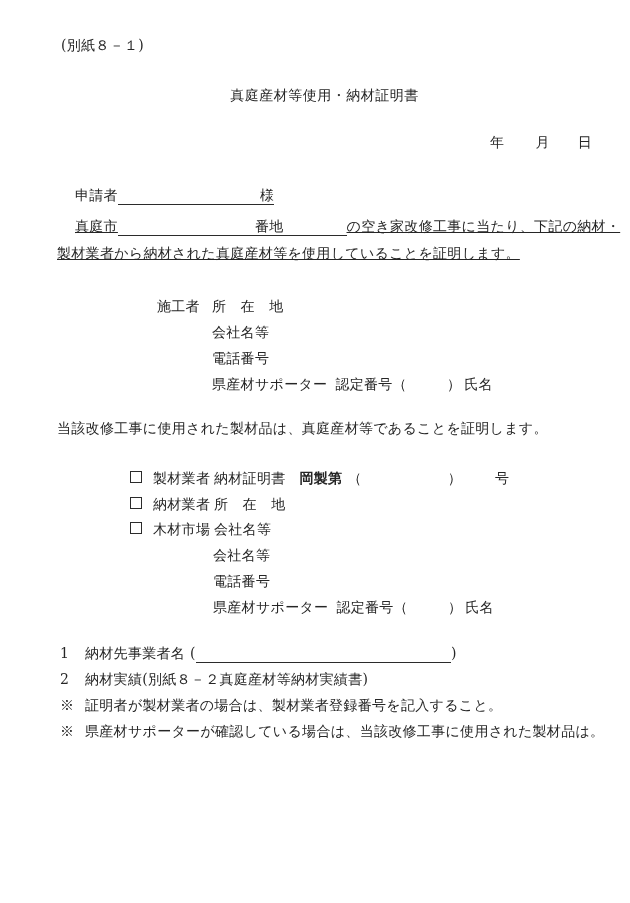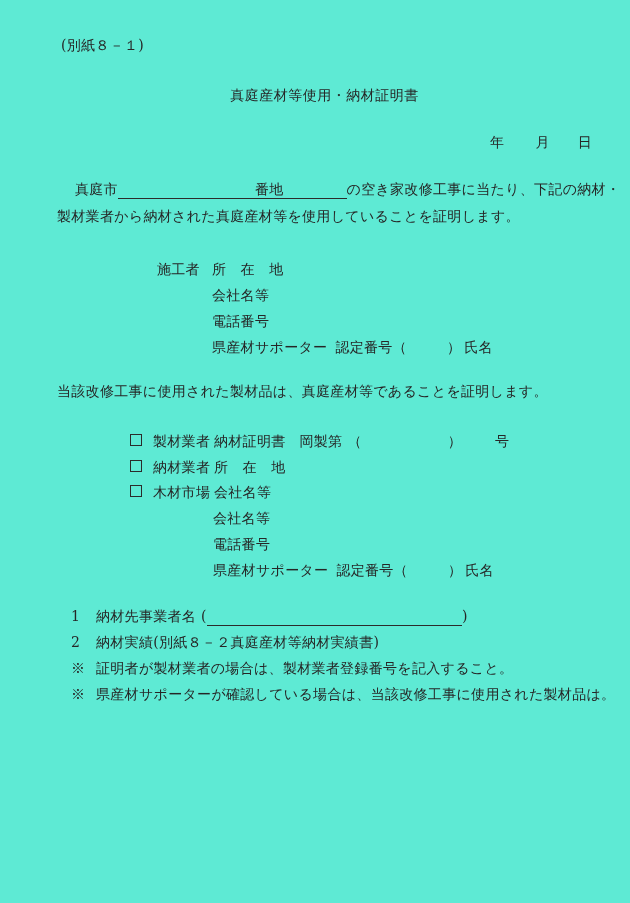--- a/index.html
+++ b/index.html
@@ -1,20 +1,20 @@
 <!DOCTYPE html>
 <html lang="ja"><head>
 <meta charset="utf-8">
 <style>
   html,body{margin:0;padding:0;background:#e8e8e8;}
   .paper{
     position:relative;
     width:630px;height:903px;
     margin:0 auto;
-    background:#5eead4;
+    background:#ffffff;
     color:#262626;
     font-family:"DejaVu Serif","Liberation Serif",serif;
     font-size:14px;
     letter-spacing:0.3px;
     line-height:20px;
     box-sizing:border-box;
     padding:35px 38px 0 57px;
     overflow:hidden;
     white-space:nowrap;
   }
@@ -22,45 +22,46 @@
   .title{margin-top:30px;text-align:center;letter-spacing:0.5px;}
   .date-line{margin-top:27px;text-align:right;}
   .date-line .dm{margin-left:31px;}
   .date-line .dd{margin-left:28px;}
   .applicant{margin-top:33px;margin-left:18px;}
   .ul{border-bottom:1px solid #2b2b2b;display:inline-block;line-height:17px;}
   .blank{display:inline-block;height:1em;vertical-align:bottom;}
   .sp{display:inline-block;height:1em;}
   .w142{width:142px;} .w119{width:119px;} .w63{width:63px;}
   .w86{width:86px;} .w33{width:33px;} .w40{width:40px;} .w255{width:255px;}
-  .intro{margin-top:24px;line-height:27px;}
+  .intro{margin-top:8px;line-height:27px;text-decoration:underline;}
   .intro .l1{text-indent:18px;}
   .contractor{margin-top:26px;margin-left:100px;line-height:26px;}
   .c-role{display:inline-block;width:55px;}
   .c-ind{margin-left:55px;}
-  .gap8{margin-left:8px;} .gap14{margin-left:14px;} .gap5{margin-left:5px;} .gap3{margin-left:3px;}
+  .gap8{margin-left:8px;} .gap14{margin-left:14px;font-weight:bold;} .gap5{margin-left:5px;} .gap3{margin-left:3px;}
   .certify{margin-top:21px;}
   .checks{margin-top:28px;margin-left:73px;line-height:25.7px;}
   .cbx{display:inline-block;width:10px;height:10px;border:1px solid #2b2b2b;margin-right:11px;}
   .k-col{display:inline-block;width:61px;}
   .k-ind{margin-left:83px;}
-  .footer{margin-top:20px;margin-left:14px;line-height:26px;}
+  .footer{margin-top:20px;margin-left:3px;line-height:26px;}
   .f-no{display:inline-block;width:25px;}
 </style>
 </head>
 <body>
 
 <div class="paper">
 
   <div class="ref">(別紙８－１)</div>
 
   <div class="title">真庭産材等使用・納材証明書</div>
 
   <div class="date-line"><span class="dy">年</span><span class="dm">月</span><span class="dd">日</span></div>
 
+  <div class="applicant"><span>申請者</span><span class="ul"><span class="blank w142"></span><span>様</span></span></div>
 
   <div class="intro">
     <div class="l1"><span>真庭市</span><span class="ul"><span class="blank w119"></span><span>番地</span><span class="blank w63"></span></span><span>の空き家改修工事に当たり、下記の納材・</span></div>
     <div class="l2">製材業者から納材された真庭産材等を使用していることを証明します。</div>
   </div>
 
   <div class="contractor">
     <div><span class="c-role">施工者</span><span>所　在　地</span></div>
     <div class="c-ind">会社名等</div>
     <div class="c-ind">電話番号</div>

